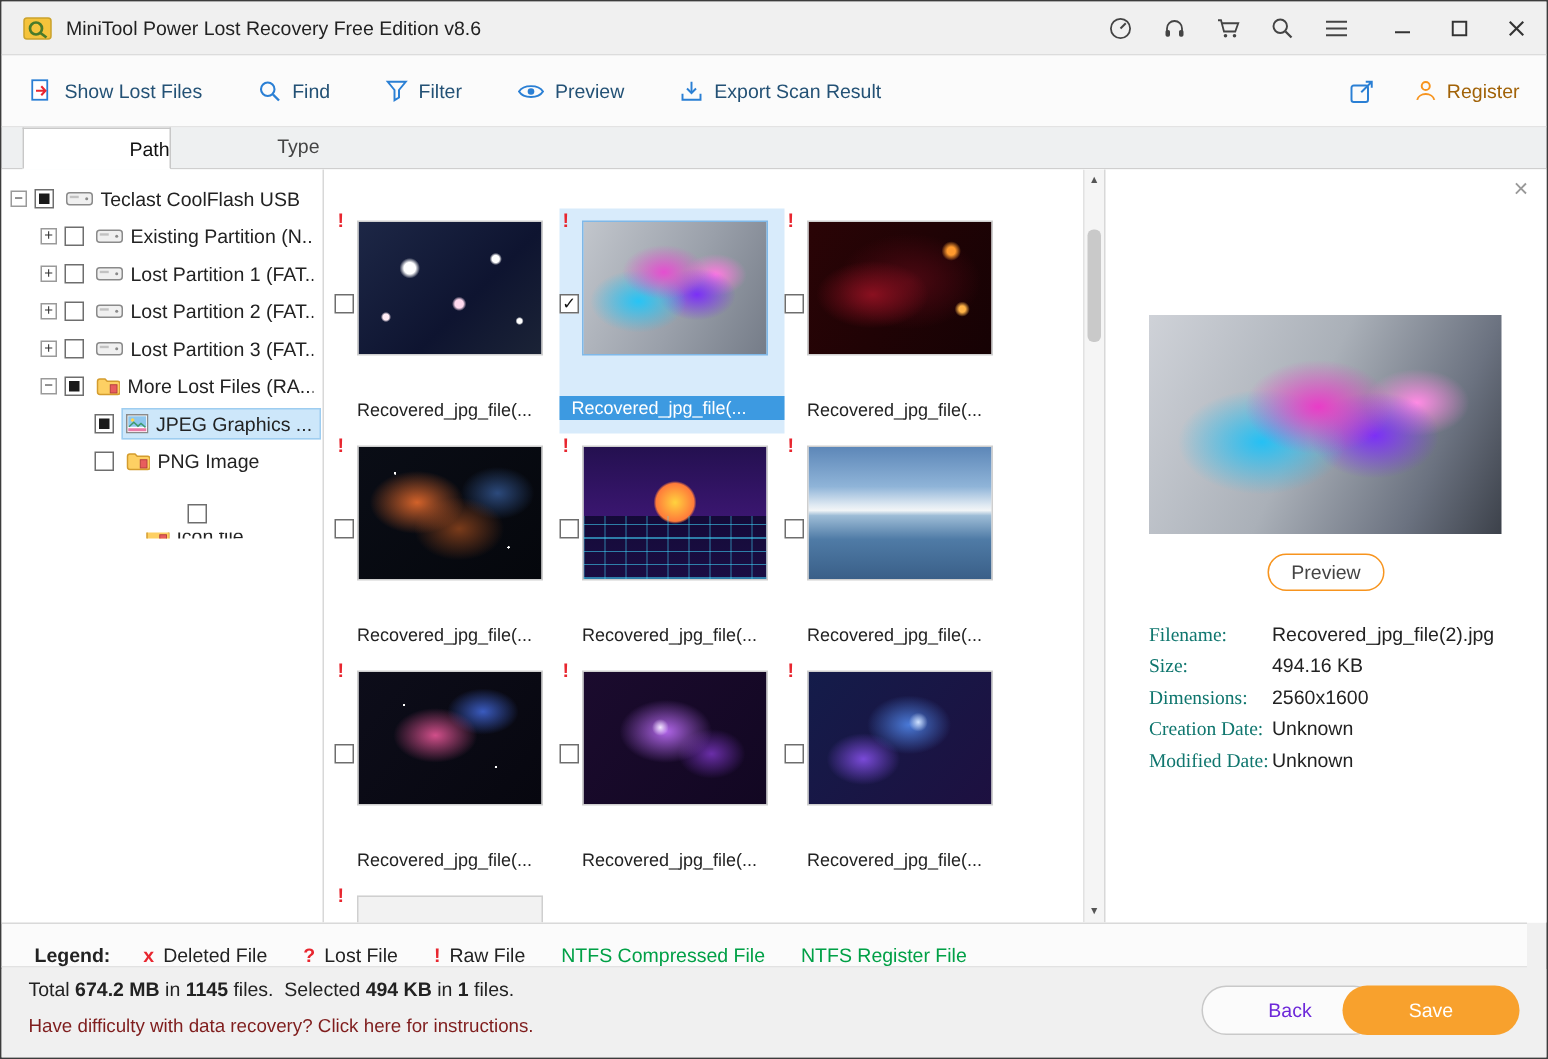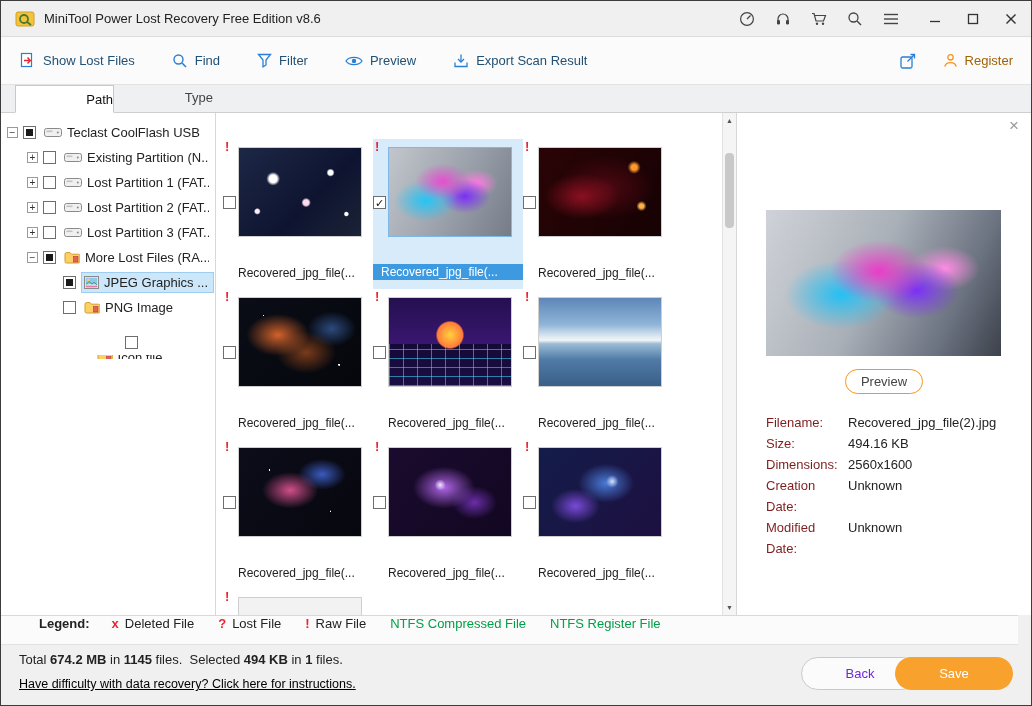--- a/index.html
+++ b/index.html
@@ -59,35 +59,35 @@
   .sb-btn.down { position: absolute; bottom: 0; left: 0; right: 0; }
   .sb-thumb { position: absolute; left: 2px; right: 2px; top: 40px; height: 75px; background: #c9c9c9; border-radius: 4px; cursor: pointer; }
 
   
   .preview-panel { position: absolute; left: 735px; top: 0; width: 295px; height: 100%; background: #fff; border-left: 1px solid #d8d8d8; }
   .pv-close { position: absolute; top: 4px; right: 12px; font-size: 17px; color: #999; cursor: pointer; line-height: 1; }
   .pv-image { position: absolute; left: 29px; top: 97px; width: 235px; height: 146px; }
   .pv-btn { position: absolute; top: 256px; left: calc(50% - 39px); width: 78px; height: 25px; border: 1px solid #f7941e; border-radius: 13px; background: #fff; font-size: 13px; color: #444; cursor: pointer; font-family: inherit; }
   .pv-fields { position: absolute; left: 29px; top: 299px; right: 8px; }
   .pf-row { display: flex; line-height: 21px; font-size: 13px; }
-  .pf-label { width: 82px; flex: none; color: #7f1d1d; }
+  .pf-label { width: 82px; flex: none; color: #0f766e; font-family: Liberation Serif, serif; }
   .pf-value { color: #222; white-space: nowrap; }
 
   
-  .legend { position: absolute; top: 614px; left: 0; right: 13px; height: 30px; border-top: 1px solid #d9d9d9; border-bottom: 1px solid #e2e2e2; background: #fbfbfb; display: flex; align-items: flex-start; padding-left: 38px; font-size: 13px; }
+  .legend { position: absolute; top: 614px; left: 0; right: 13px; height: 30px; border-top: 1px solid #d9d9d9; border-bottom: 1px solid #e2e2e2; background: #fbfbfb; display: flex; align-items: flex-end; padding-left: 22px; font-size: 13px; }
   .legend-title { font-weight: bold; margin-right: 22px; }
   .legend-item { display: flex; align-items: center; gap: 6px; margin-right: 24px; }
   .legend-sym { color: #e8262f; font-weight: bold; }
   .legend-item.green { color: #00a046; }
 
   
   .bottom { position: absolute; top: 645px; left: 0; right: 0; bottom: 0; background: #f0f0f0; }
   .status-line { position: absolute; left: 18px; top: 6px; font-size: 13px; color: #222; white-space: pre; }
   .status-line b { font-weight: bold; }
-  .help-link { position: absolute; left: 18px; top: 31px; font-size: 12.5px; color: #000000; text-decoration: underline; cursor: pointer; }
+  .help-link { position: absolute; left: 18px; top: 31px; font-size: 12.5px; color: #7f1d1d; cursor: pointer; }
   .btn { position: absolute; top: 656px; width: 118px; height: 33px; border-radius: 17px; font-size: 13px; cursor: pointer; font-family: inherit; }
   .btn-back { left: 800px; background: #fbfbfb; border: 1px solid #c9c9c9; color: #6d28d9; }
   .btn-save { left: 894px; background: #f8a12d; border: none; color: #fff; }
 
   
   .art-flowers { background:
     radial-gradient(circle 11px at 28% 35%, #fff 35%, rgba(255,255,255,0) 62%),
     radial-gradient(circle 7px at 55% 62%, #ffd9ee 40%, rgba(255,255,255,0) 68%),
     radial-gradient(circle 6px at 75% 28%, #fff 40%, rgba(255,255,255,0) 68%),
     radial-gradient(circle 5px at 15% 72%, #ffecf5 40%, rgba(255,255,255,0) 68%),

